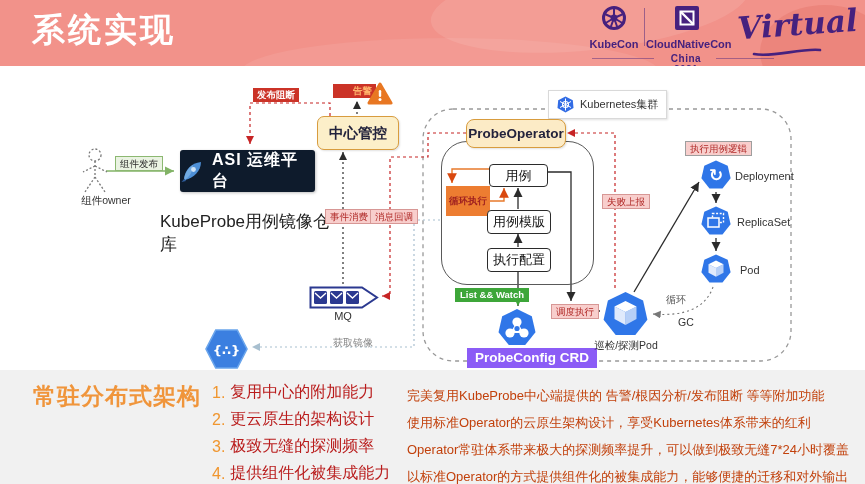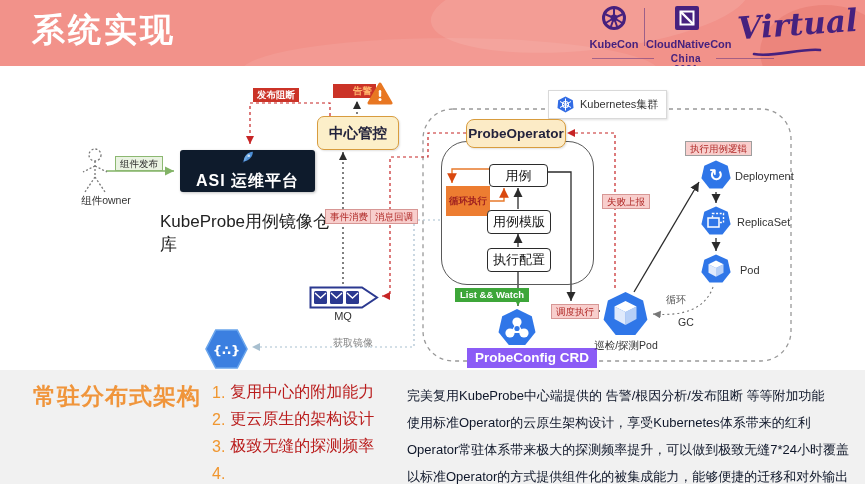--- a/index.html
+++ b/index.html
@@ -39,21 +39,21 @@
   .kcluster{background:#fff;border:1px solid #D9D9D9;box-shadow:1px 1px 2px rgba(0,0,0,0.12);
     display:flex;align-items:center;gap:6px;padding:0 8px;font-size:11px;color:#333;}
   
   .footer{position:absolute;left:0;top:370px;width:865px;height:114px;background:#F1F1F1;}
   .f-head{position:absolute;left:33px;top:11px;font-size:23px;font-weight:bold;color:#F0953B;letter-spacing:1px;}
   .f-items{position:absolute;left:212px;top:9px;}
   .f-item{height:27px;display:flex;align-items:center;font-size:16px;}
   .f-num{color:#F0962F;margin-right:5px;}
   .f-label{color:#b91c1c;}
   .f-descs{position:absolute;left:407px;top:12px;}
-  .f-desc{height:27px;display:flex;align-items:center;font-size:13px;color:#0f172a;}
+  .f-desc{height:27px;display:flex;align-items:center;font-size:13px;color:#c2410c;}
   svg{display:block;}
 </style>
 </head>
 <body>
 
 <div class="slide">
 
   <div class="hdr">
     <div class="hdr-blob1"></div>
     <div class="hdr-blob3"></div>
@@ -167,21 +167,21 @@
         <line x1="15" y1="19" x2="27" y2="25"></line>
       <line x1="15" y1="30" x2="5" y2="45"></line>
         <line x1="15" y1="30" x2="25" y2="45"></line>
     </g>
   </svg>
   <div class="abs plain-label" style="left:62px;top:194px;width:88px;">组件owner</div>
 
   <div class="abs tag-lgreen" style="left:115px;top:156px;">组件发布</div>
 
   <div class="abs" style="left:180px;top:150px;width:135px;height:42px;background:#0E1B2C;border-radius:3px;
-       display:flex;align-items:center;justify-content:center;gap:8px;box-shadow:1px 1px 3px rgba(0,0,0,0.25);flex-direction:column;">
+       display:flex;align-items:center;justify-content:center;gap:8px;box-shadow:1px 1px 3px rgba(0,0,0,0.25);">
     <svg width="24" height="24" viewBox="0 0 24 24">
       <path d="M4,20 C5,11 11,4 21,3 C21,12 14,19 5,21 Z" fill="#4D8FD6"></path>
       <path d="M4,20 C5,14 8,9 13,6 C13,13 9,18 5,21 Z" fill="#7AB0E4" opacity="0.8"></path>
       <circle cx="13.5" cy="10.5" r="2.4" fill="#CFE3F5"></circle>
       <path d="M4.5,19.5 L1.5,23 L6,22 Z" fill="#2F5E9E"></path>
     </svg>
     <span style="color:#fff;font-size:16px;font-weight:bold;letter-spacing:1px;">ASI 运维平台</span>
   </div>
   <div class="abs" style="left:160px;top:210px;width:175px;font-size:17px;color:#222;">KubeProbe用例镜像仓库</div>
 
@@ -308,20 +308,21 @@
       <div class="f-item">
         <span class="f-num">2.</span>
         <span class="f-label">更云原生的架构设计</span>
       </div>
       <div class="f-item">
         <span class="f-num">3.</span>
         <span class="f-label">极致无缝的探测频率</span>
       </div>
       <div class="f-item">
         <span class="f-num">4.</span>
+        <span class="f-label">提供组件化被集成能力</span>
       </div>
     </div>
 
     <div class="f-descs">
       <div class="f-desc">完美复用KubeProbe中心端提供的 告警/根因分析/发布阻断 等等附加功能</div>
       <div class="f-desc">使用标准Operator的云原生架构设计，享受Kubernetes体系带来的红利</div>
       <div class="f-desc">Operator常驻体系带来极大的探测频率提升，可以做到极致无缝7*24小时覆盖</div>
       <div class="f-desc">以标准Operator的方式提供组件化的被集成能力，能够便捷的迁移和对外输出</div>
     </div>
   </div>

